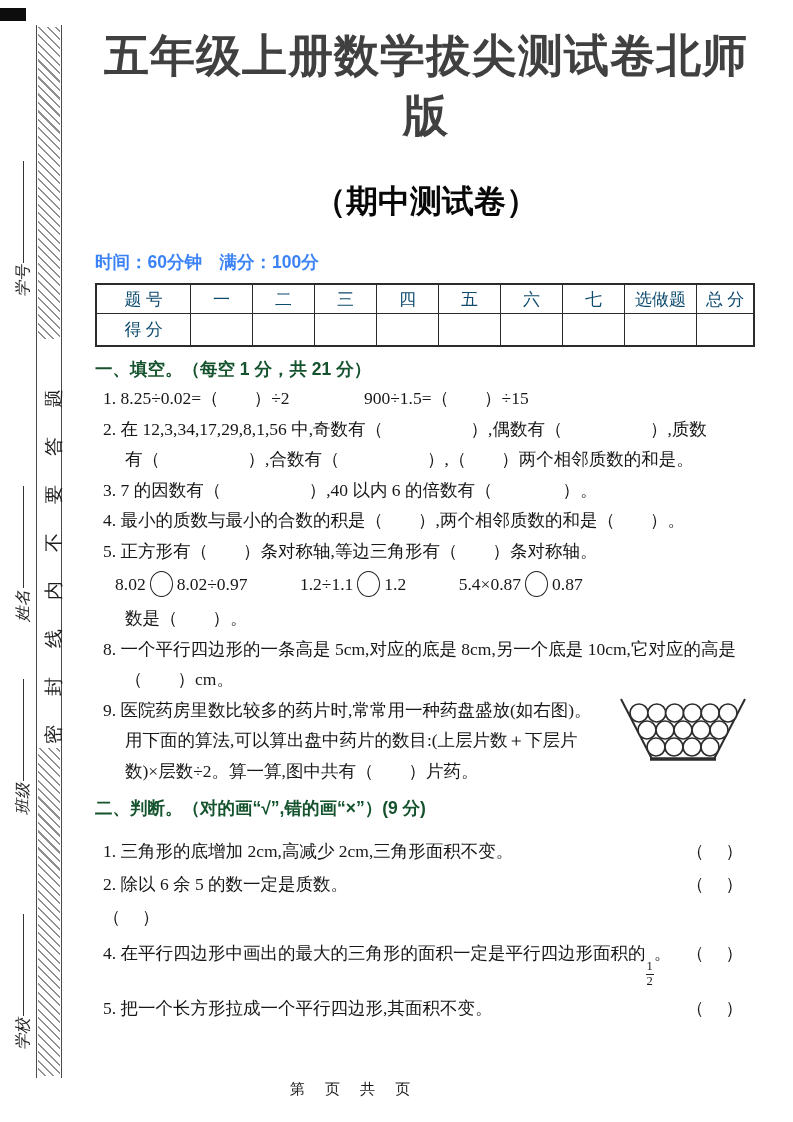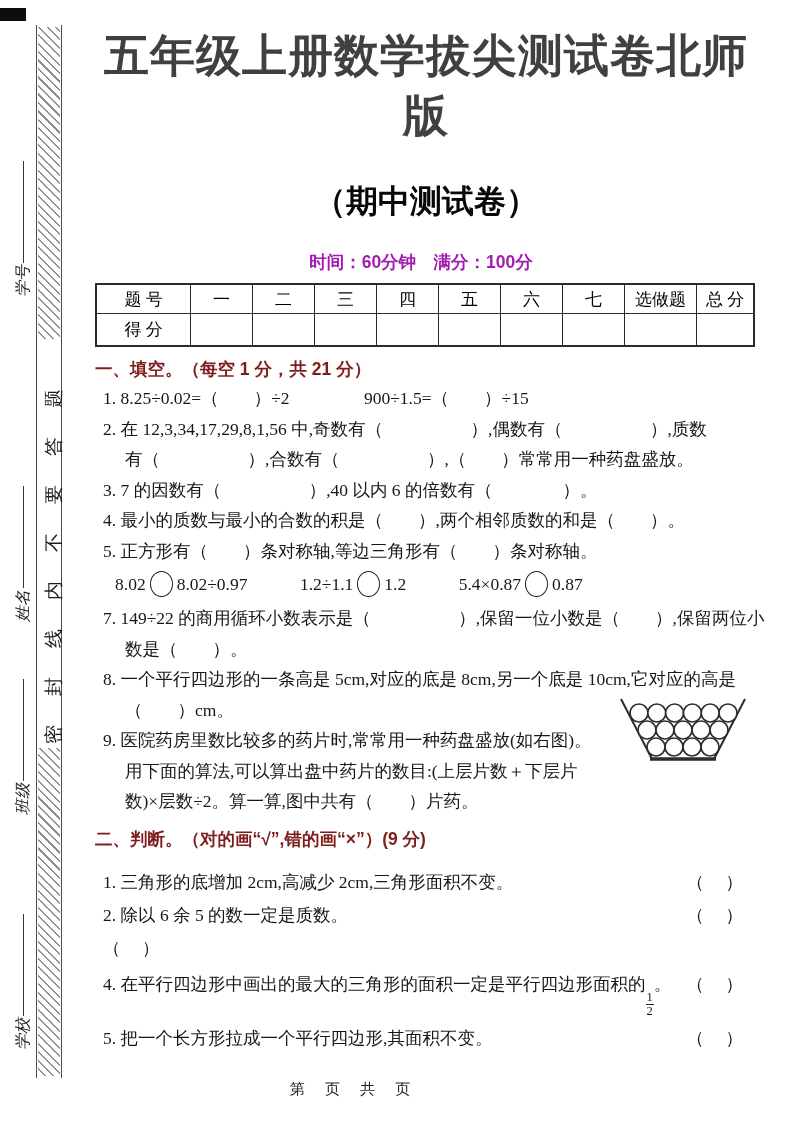--- a/index.html
+++ b/index.html
@@ -31,33 +31,33 @@
   .content{position:absolute;left:95px;top:0;width:662px;}
   .title{
     margin:26px 0 0;text-align:center;font-size:45px;font-weight:bold;letter-spacing:1px;
     font-family:"Liberation Sans","DejaVu Sans",sans-serif;color:#404040;
   }
   .subtitle{
     margin:34px 0 0;text-align:center;font-size:32px;font-weight:bold;
     font-family:"Liberation Sans","DejaVu Sans",sans-serif;color:#080808;
   }
   .meta{
-    margin:26px 10px 0 0;text-align:center;font-size:17.5px;font-weight:bold;
-    font-family:"Liberation Sans","DejaVu Sans",sans-serif;color:#a21caf;
+    margin:26px 10px 0 0;text-align:left;font-size:17.5px;font-weight:bold;
+    font-family:"Liberation Sans","DejaVu Sans",sans-serif;color:#3b82f6;
   }
   table.score{border-collapse:collapse;margin-top:9px;table-layout:fixed;width:660px;
     border:2.5px solid #2b2b2b;}
-  table.score td{border:1.6px solid #2b2b2b;text-align:center;font-size:17px;padding:0;color:#000000;}
+  table.score td{border:1.6px solid #2b2b2b;text-align:center;font-size:17px;padding:0;color:#0c4a6e;}
   table.score tr:first-child td{height:28px;}
   table.score tr:last-child td{height:31px;}
   table.score td:nth-child(1){width:93px;}
   table.score td:nth-child(9){width:71px;}
   table.score td:nth-child(10){width:56px;}
   .sec-head{
-    margin:10px 0 2px;font-size:17.5px;font-weight:bold;color:#7f1d1d;
+    margin:10px 0 2px;font-size:17.5px;font-weight:bold;color:#14532d;
     font-family:"Liberation Sans","DejaVu Sans",sans-serif;
   }
   .q-line{font-size:17.5px;line-height:30.5px;padding-left:8px;white-space:nowrap;}
   .q-line.indent{padding-left:30px;}
   .q-line.compare{line-height:37px;padding-left:20px;}
   .cmp-circle{
     display:inline-block;width:21px;height:24px;border:1.6px solid #222;border-radius:50%;
     vertical-align:-7px;margin:0 4px;background:#fff;
   }
   .judge{margin-top:15px;}
@@ -121,26 +121,25 @@
           <td></td>
           <td></td>
         </tr>
   </tbody>
     </table>
 
   <div class="sec-head">一、填空。（每空 1 分，共 21 分）</div>
   <div id="fill-lines">
       <div class="q-line">1. 8.25÷0.02=（　　）÷2　　　　 900÷1.5=（　　）÷15</div>
       <div class="q-line">2. 在 12,3,34,17,29,8,1,56 中,奇数有（　　　　　）,偶数有（　　　　　）,质数</div>
-      <div class="q-line indent">有（　　　　　）,合数有（　　　　　）,（　　）常常用一种药盘盛放。</div>
+      <div class="q-line indent">有（　　　　　）,合数有（　　　　　）,（　　）两个相邻质数的和是。</div>
       <div class="q-line">3. 7 的因数有（　　　　　）,40 以内 6 的倍数有（　　　　）。</div>
       <div class="q-line">4. 最小的质数与最小的合数的积是（　　）,两个相邻质数的和是（　　）。</div>
       <div class="q-line">5. 正方形有（　　）条对称轴,等边三角形有（　　）条对称轴。</div>
       <div class="q-line compare">8.02<span class="cmp-circle"></span>8.02÷0.97　　　1.2÷1.1<span class="cmp-circle"></span>1.2　　　5.4×0.87<span class="cmp-circle"></span>0.87</div>
-      <div class="q-line">7. 149÷22 的商用循环小数表示是（　　　　　）,保留一位小数是（　　）,保留两位小</div>
       <div class="q-line indent">数是（　　）。</div>
       <div class="q-line">8. 一个平行四边形的一条高是 5cm,对应的底是 8cm,另一个底是 10cm,它对应的高是</div>
       <div class="q-line indent">（　　）cm。</div>
       <div class="q-line">9. 医院药房里数比较多的药片时,常常用一种药盘盛放(如右图)。</div>
       <div class="q-line indent">用下面的算法,可以算出盘中药片的数目:(上层片数＋下层片</div>
       <div class="q-line indent">数)×层数÷2。算一算,图中共有（　　）片药。</div>
     </div>
 
   <div class="sec-head">二、判断。（对的画“√”,错的画“×”）(9 分)</div>
   <div id="judge-lines" class="judge">

